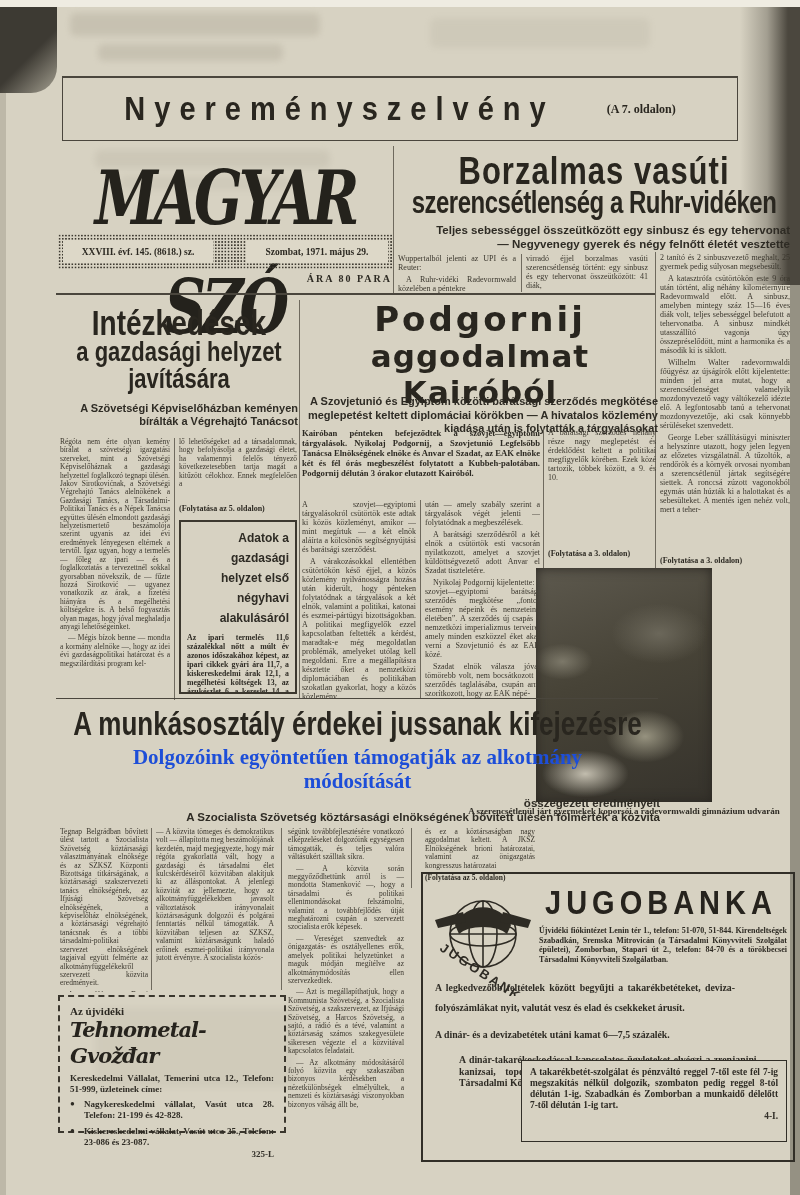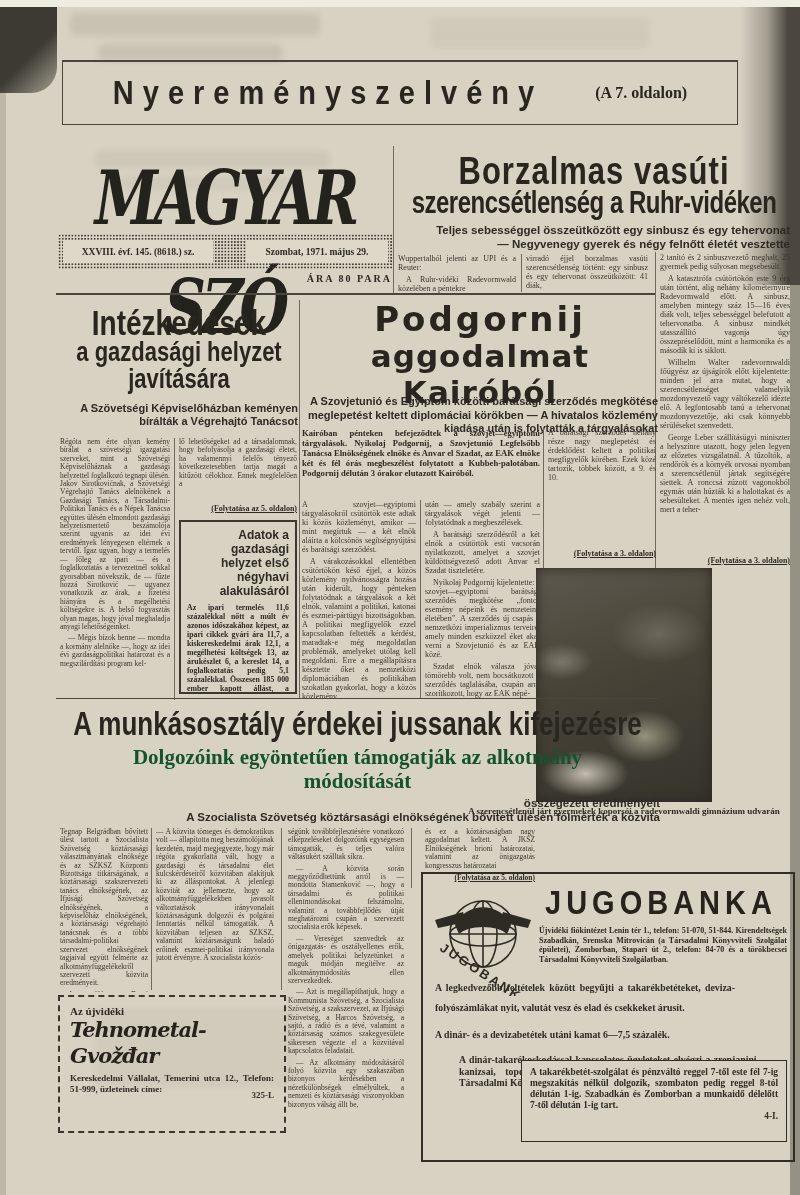--- a/index.html
+++ b/index.html
@@ -15,21 +15,21 @@
   
   .head-sans{font-family:"Liberation Sans", sans-serif;font-weight:bold;color:#29261f;text-align:center;}
   .stretch{transform:scaleY(1.28);transform-origin:50% 0;}
   .subhead{font-family:"Liberation Sans", sans-serif;font-weight:bold;color:#2e2b24;text-align:right;}
   
   .col{font-size:8px;line-height:9px;text-align:justify;color:#3a362d;overflow:hidden;}
   .col p{margin:0 0 3px 0;text-indent:8px;}
   .col p:first-child{text-indent:0;}
   .col.tiny{font-size:7.5px;line-height:8.4px;}
   .lead{font-weight:bold;font-size:8.6px;line-height:10px;text-align:justify;color:#2d2a23;overflow:hidden;}
-  .cont{font-weight:bold;font-size:8px;text-align:right;color:#2d2a23;margin-top:3px;text-decoration:underline;}
+  .cont{font-weight:bold;font-size:8px;text-align:left;color:#2d2a23;margin-top:3px;}
   .boxed{border:2px solid #3c382f;background:transparent;}
   .bullets p{margin:0 0 6px 0;text-indent:0;padding-left:14px;position:relative;}
   .bullets p::before{content:"●";position:absolute;left:0;top:0;font-size:8px;}
   .dots{background-image:radial-gradient(circle,#3d3930 0.9px,transparent 1.05px);background-size:3.2px 3.2px;}
   .paperbox{background:#ddd8c8;display:flex;align-items:center;justify-content:center;
             font-weight:bold;font-size:9.5px;white-space:nowrap;color:#2c2922;}
   .adtext{font-weight:bold;color:#2e2b24;text-align:justify;}
 </style>
 </head>
 <body>
@@ -39,23 +39,23 @@
 <div class="edge" style="right:0;top:7px;width:60px;height:278px;background:linear-gradient(90deg,transparent,#55514766 45%,#4b473e 80%);"></div>
 <div class="edge" style="right:0;top:285px;width:10px;height:910px;background:#959183;"></div>
 <div class="edge" style="left:0;top:93px;width:6px;height:1102px;background:#bdb8a8;"></div>
 <div class="smudge" style="left:70px;top:13px;width:250px;height:23px;"></div>
 <div class="smudge" style="left:98px;top:44px;width:185px;height:17px;"></div>
 <div class="smudge" style="left:430px;top:18px;width:220px;height:30px;opacity:.22;"></div>
 <div class="smudge" style="left:95px;top:150px;width:235px;height:18px;opacity:.28;"></div>
 <div class="smudge" style="left:120px;top:176px;width:170px;height:14px;opacity:.22;"></div>
 <div class="smudge" style="left:95px;top:1008px;width:200px;height:80px;opacity:.18;"></div>
 
-<div class="abs" style="left:62px;top:60px;width:674px;height:62px;border:1px solid #4a463d;border-top-width:2px;display:flex;align-items:center;justify-content:center;gap:32px;">
+<div class="abs" style="left:62px;top:76px;width:674px;height:62px;border:1px solid #4a463d;border-top-width:2px;display:flex;align-items:center;justify-content:center;gap:32px;">
   <span class="head-sans" style="font-size:29px;letter-spacing:9px;transform:scaleY(1.15);">Nyereményszelvény</span>
-  <span style="font-weight:bold;font-size:16px;margin-left:20px;color:#29261f;">(A 7. oldalon)</span>
+  <span style="font-weight:bold;font-size:12px;margin-left:20px;color:#29261f;">(A 7. oldalon)</span>
 </div>
 
 <div class="abs" style="left:56px;top:148px;width:338px;height:84px;font-family:'DejaVu Serif',serif;font-weight:900;font-style:italic;
             font-size:57px;line-height:84px;letter-spacing:-4px;color:#24221c;text-align:center;transform:scale(1.0,1.3);transform-origin:50% 20%;">
   <span>MAGYAR SZÓ</span>
 </div>
 <div class="abs dots" style="left:58px;top:234px;width:334px;height:35px;">
   <div class="paperbox abs" style="left:5px;top:6px;width:150px;height:23px;">
     <span>XXVIII. évf. 145. (8618.) sz.</span>
   </div>
@@ -100,21 +100,21 @@
     <p>Régóta nem érte olyan kemény bírálat a szövetségi igazgatási szerveket, mint a Szövetségi Képviselőháznak a gazdasági helyzettel foglalkozó tegnapi ülésén. Jakov Sirotkovićnak, a Szövetségi Végrehajtó Tanács alelnökének a Gazdasági Tanács, a Társadalmi-Politikai Tanács és a Népek Tanácsa együttes ülésén elmondott gazdasági helyzetismertető beszámolója szerint ugyanis az idei évi eredmények lényegesen eltérnek a tervtől. Igaz ugyan, hogy a termelés — főleg az ipari — és a foglalkoztatás a tervezettnél sokkal gyorsabban növekszik, de — fűzte hozzá Sirotković — ugyanez vonatkozik az árak, a fizetési hiányára és a megélhetési költségekre is. A belső fogyasztás olyan magas, hogy jóval meghaladja anyagi lehetőségeinket.</p>
     <p>— Mégis bízok benne — mondta a kormány alelnöke —, hogy az idei évi gazdaságpolitikai határozat és a megszilárdítási program kel-</p>
   </div>
 <div class="vr" style="left:174px;top:438px;height:262px;"></div>
 <div class="abs" style="left:179px;top:438px;width:118px;height:262px;">
   <div class="col tiny" style="height:62px;">
       <p>lő lehetőségeket ad a társadalomnak, hogy befolyásolja a gazdasági életet, ha valamennyi felelős tényező következetesebben tartja magát a kitűzött célokhoz. Ennek megfelelően a</p>
     </div>
   <div class="cont" style="margin-top:4px;">(Folytatása az 5. oldalon)</div>
   <div class="boxed" style="margin-top:7px;padding:6px 6px 4px;height:160px;overflow:hidden;">
-    <div class="subhead" style="font-size:12px;line-height:14px;">
+    <div class="subhead" style="font-size:12px;line-height:20px;">
       <div>Adatok a gazdasági</div>
       <div>helyzet első négyhavi</div>
       <div>alakulásáról</div>
     </div>
     <div style="margin-top:5px;font-weight:bold;font-size:7.8px;line-height:9px;text-align:justify;color:#2e2b24;">Az ipari termelés 11,6 százalékkal nőtt a múlt év azonos időszakához képest, az ipari cikkek gyári ára 11,7, a kiskereskedelmi árak 12,1, a megélhetési költségek 13, az árukészlet 6, a kereslet 14, a foglalkoztatás pedig 5,1 százalékkal. Összesen 185 000 ember kapott állást, a munkakeresők száma mégis több mint 229 000</div>
   </div>
 </div>
 
 <div class="vr" style="left:299px;top:300px;height:398px;"></div>
 
@@ -153,21 +153,21 @@
               radial-gradient(ellipse 60px 40px at 62% 72%, #96927f 0%, transparent 65%),
               radial-gradient(ellipse 80px 50px at 70% 28%, #6b675a 0%, transparent 60%),
               radial-gradient(ellipse 50px 30px at 15% 40%, #7c7869 0%, transparent 60%),
               linear-gradient(160deg,#5d594e 0%,#474337 45%,#36332c 100%);
             box-shadow:inset 0 0 12px #2a2722;"></div>
 <div class="abs" style="left:450px;top:806px;width:348px;text-align:center;font-weight:bold;font-size:9px;line-height:11px;color:#2e2b24;">A szerencsétlenül járt gyermekek koporsói a radevormwaldi gimnázium udvarán</div>
 
 <div class="hr" style="left:56px;top:698px;width:602px;height:1px;"></div>
 
 <div class="abs head-sans stretch" style="left:55px;top:704px;width:605px;font-size:26px;letter-spacing:0px;">A munkásosztály érdekei jussanak kifejezésre</div>
-<div class="abs" style="left:55px;top:745px;width:605px;text-align:center;font-weight:bold;font-size:21px;line-height:24px;color:#14532d;">
+<div class="abs" style="left:55px;top:745px;width:605px;text-align:center;font-weight:bold;font-size:21px;line-height:24px;color:#1d4ed8;">
   <div>Dolgozóink egyöntetűen támogatják az alkotmány</div>
   <div>módosítását</div>
 </div>
 <div class="abs subhead" style="left:55px;top:796px;width:605px;font-size:11.5px;line-height:14px;">
   <div>összegezett eredményeit</div>
   <div>A Szocialista Szövetség köztársasági elnökségének bővített ülésén fölmérték a közvita</div>
 </div>
 <div class="abs col tiny" style="left:60px;top:828px;width:88px;height:164px;">
     <p>Tegnap Belgrádban bővített ülést tartott a Szocialista Szövetség köztársasági választmányának elnöksége és az SZKSZ Központi Bizottsága titkárságának, a köztársasági szakszervezeti tanács elnökségének, az Ifjúsági Szövetség elnökségének, a képviselőház elnökségének, a köztársasági végrehajtó tanácsnak és a többi társadalmi-politikai szervezet elnökségének tagjaival együtt felmérte az alkotmányfüggelékekről szervezett közvita eredményeit.</p>
     <p>Az ülésen Dragi Stamenković, a köztársasági választmány elnöke mondott összefoglaló beszámolót.</p>
@@ -189,20 +189,24 @@
   <div class="col tiny" style="height:42px;">
       <p>és ez a köztársaságban nagy aggodalmat keltett. A JKSZ Elnökségének brioni határozatai, valamint az önigazgatás kongresszus határozatai</p>
     </div>
   <div class="cont" style="font-size:7.5px;">(Folytatása az 5. oldalon)</div>
 </div>
 
 <div class="abs" style="left:58px;top:995px;width:228px;height:138px;border:2px dashed #3a362d;padding:8px 10px;box-sizing:border-box;">
   <div style="font-weight:bold;font-size:11px;color:#2c2922;">Az újvidéki</div>
   <div style="font-family:'DejaVu Serif',serif;font-weight:900;font-style:italic;font-size:21px;line-height:26px;color:#26231d;letter-spacing:-1px;">Tehnometal-Gvožđar</div>
   <div class="adtext" style="margin-top:4px;font-size:9px;line-height:10.5px;font-family:'Liberation Serif',serif;">Kereskedelmi Vállalat, Temerini utca 12., Telefon: 51-999, üzleteinek címe:</div>
+  <div class="adtext bullets" style="margin-top:5px;font-size:9px;line-height:10.5px;">
+      <p>Nagykereskedelmi vállalat, Vasút utca 28. Telefon: 21-199 és 42-828.</p>
+      <p>Kiskereskedelmi vállalat, Vasút utca 25., Telefon: 23-086 és 23-087.</p>
+    </div>
   <div style="text-align:right;font-weight:bold;font-size:9px;margin-top:-4px;">325-L</div>
 </div>
 
 <div class="abs" style="left:421px;top:872px;width:374px;height:290px;border:2px solid #312e27;box-sizing:border-box;">
   <span class="abs" style="left:8px;top:10px;width:100px;height:112px;">
     <svg width="100" height="112" viewBox="0 0 100 112">
       <g stroke="#2e2b24" fill="none" stroke-width="1.6">
         <circle cx="52" cy="50" r="33"></circle>
         <ellipse cx="52" cy="50" rx="33" ry="12"></ellipse>
         <ellipse cx="52" cy="50" rx="14" ry="33"></ellipse>

